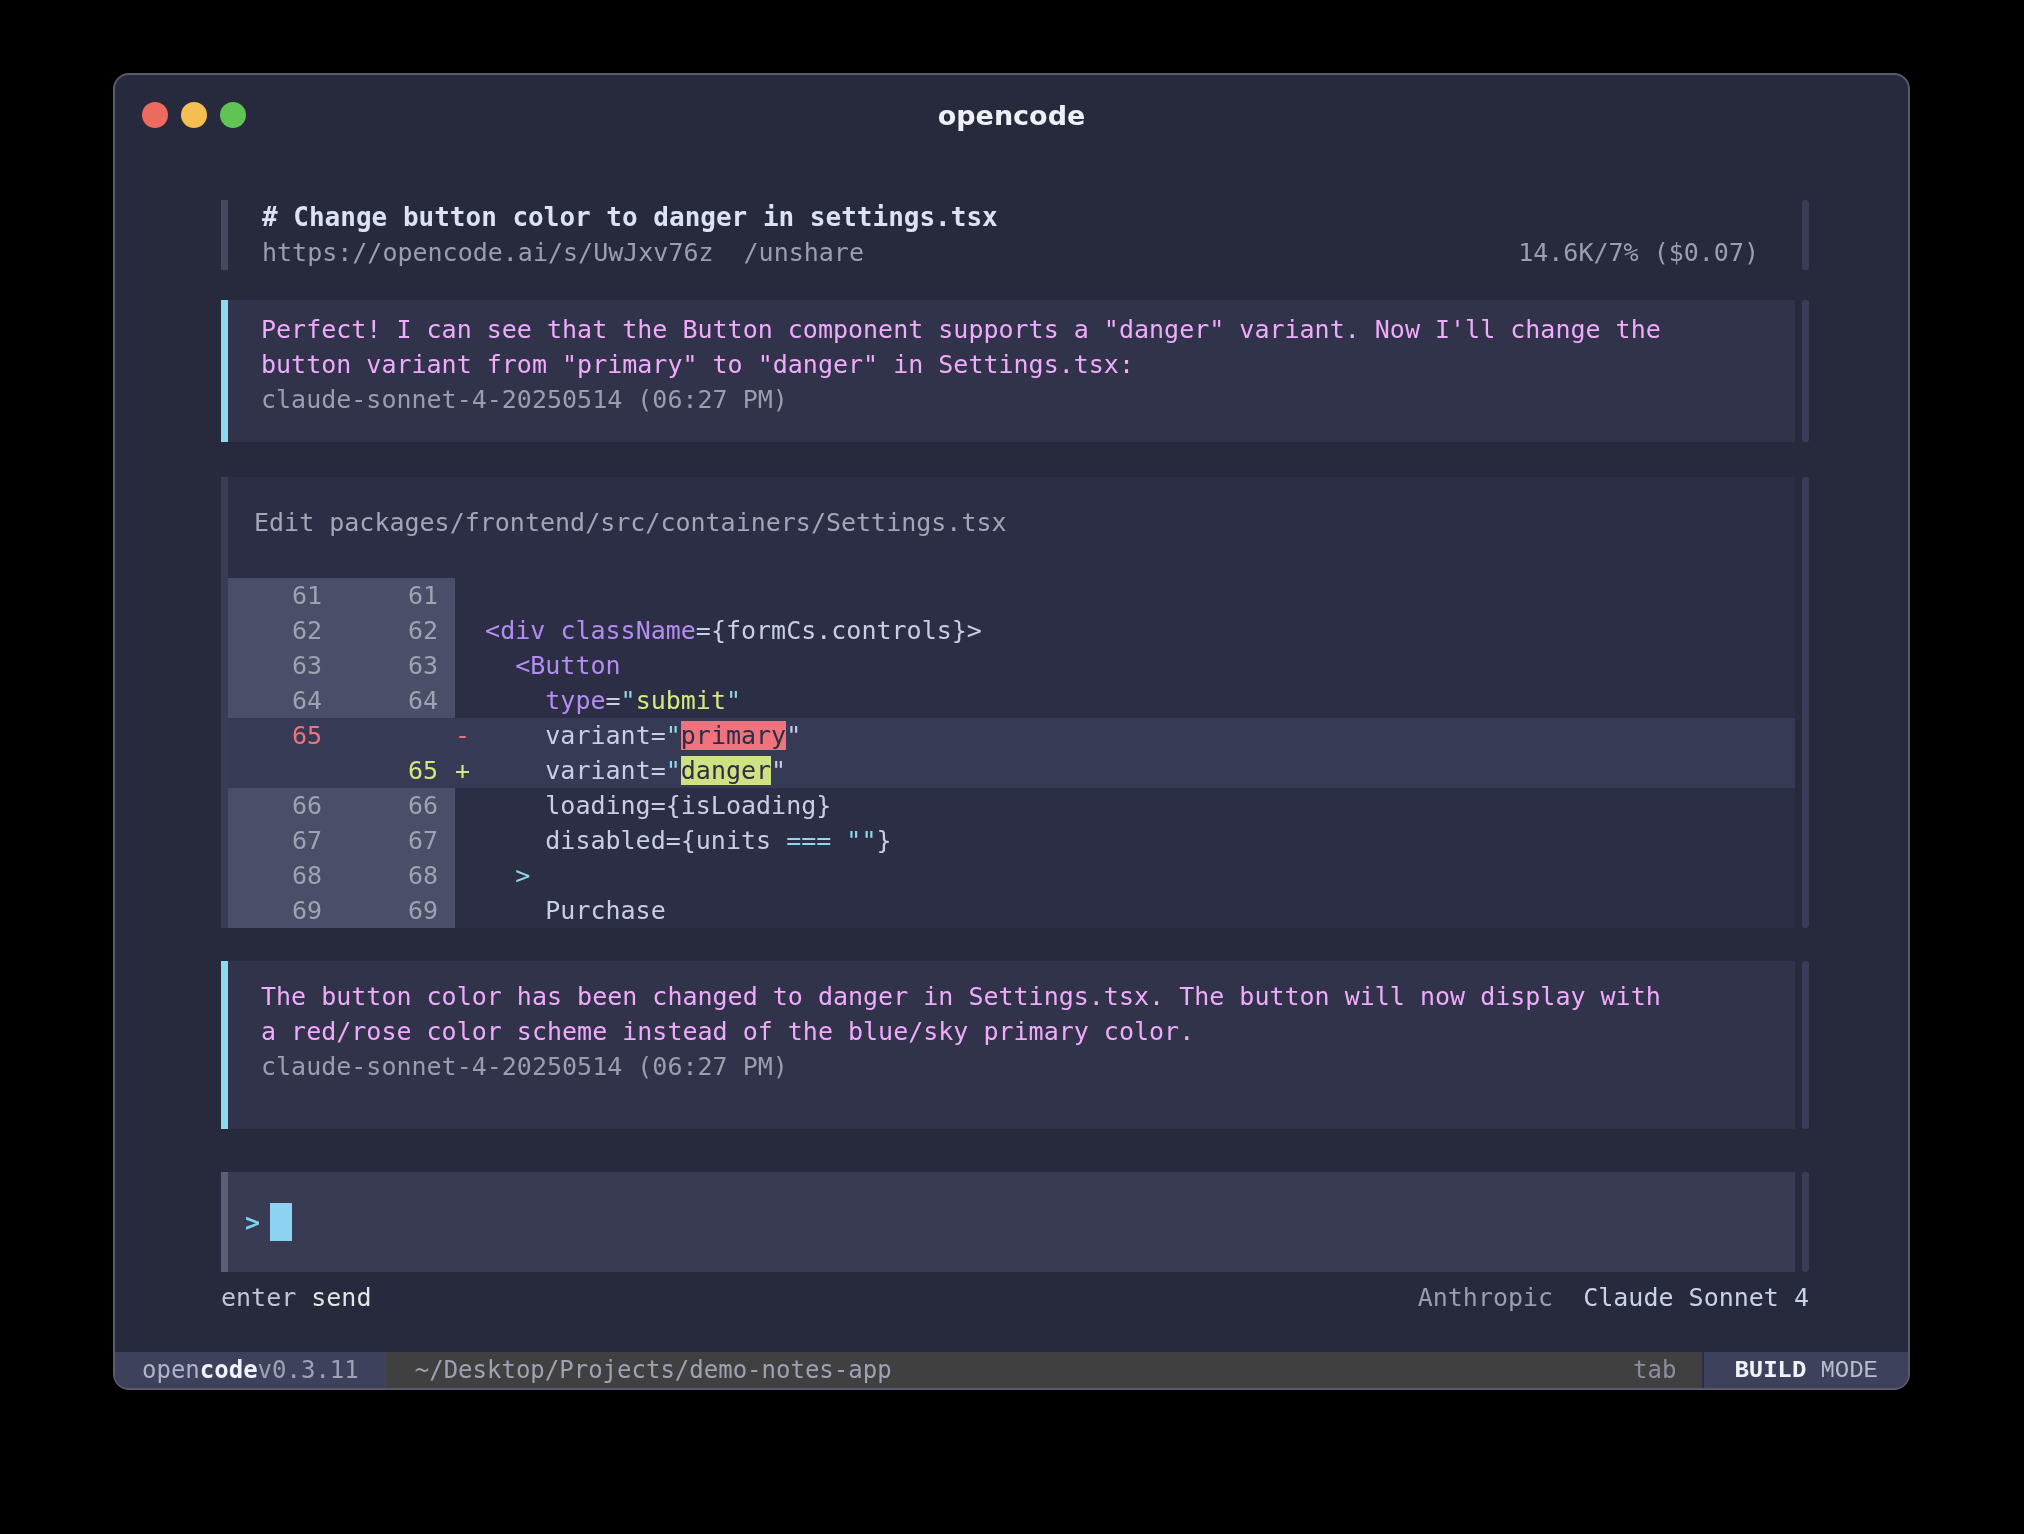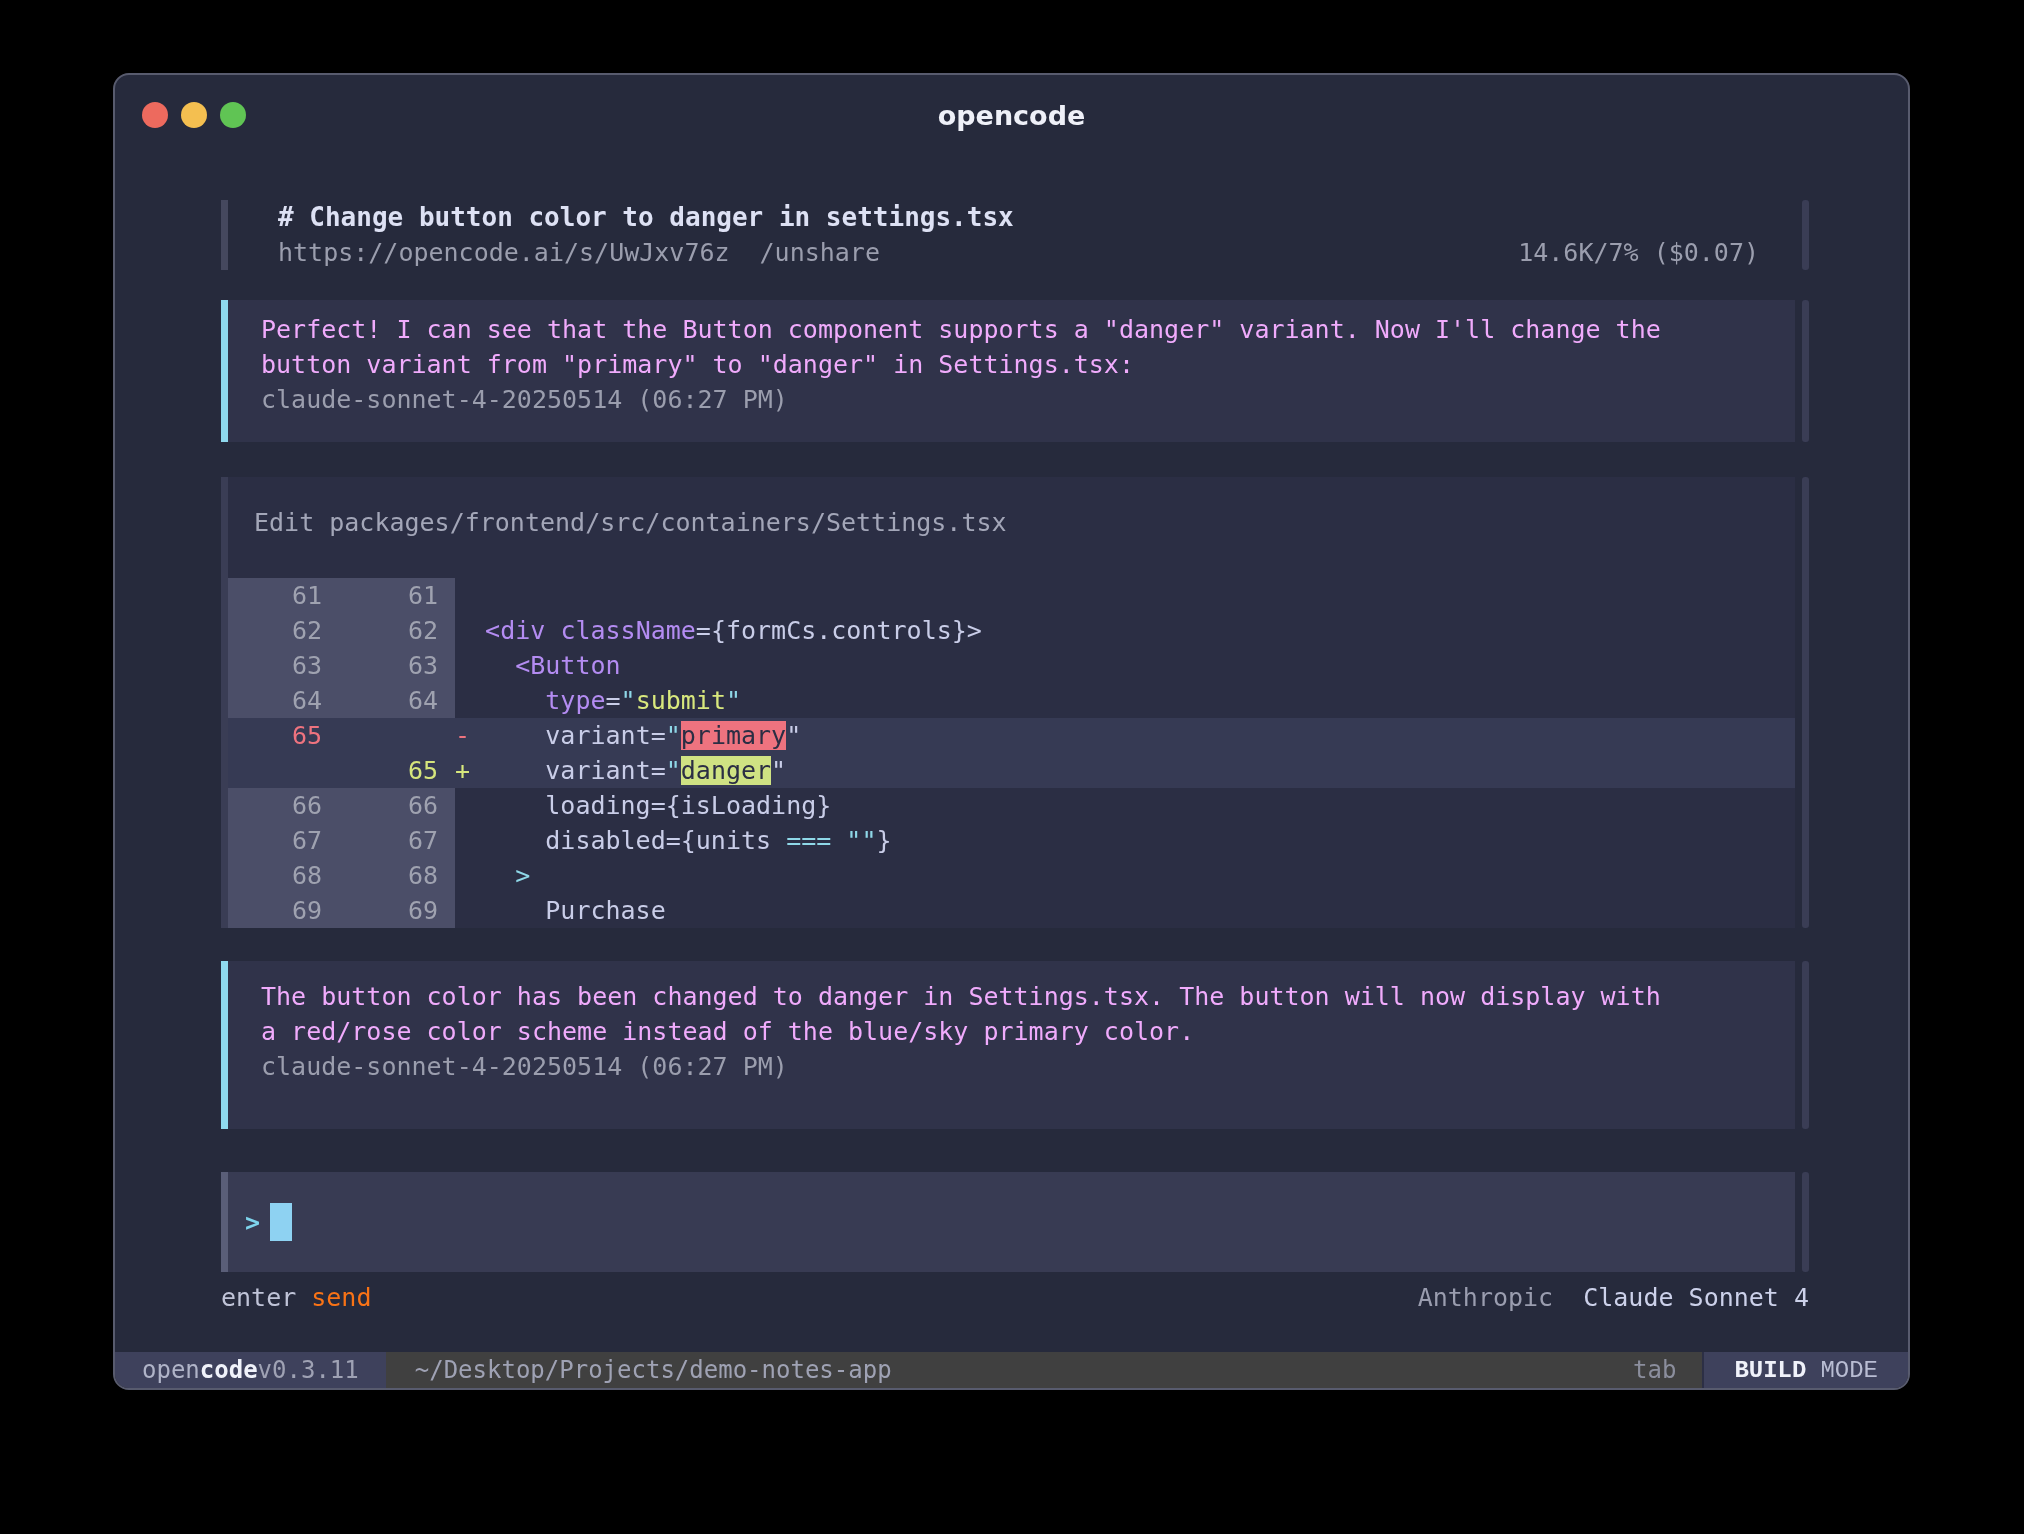--- a/index.html
+++ b/index.html
@@ -28,21 +28,21 @@
   
   .content { flex:1 1 auto; display:flex; flex-direction:column; padding:0 99px 0 106px; font-size:25px; }
   .blockrow { display:flex; align-items:stretch; }
   .blockrow .main { flex:1 1 auto; }
   .rbar { flex:0 0 7px; margin-left:7px; background:#3a3d55; border-radius:3px; }
 
   
   .sesshead { margin-top:45px; }
   .sesshead .main { display:flex; }
   .lbar-gray { flex:0 0 7px; background:#45485e; }
-  .headbody { flex:1 1 auto; padding:0 0 0 50px; }
+  .headbody { flex:1 1 auto; padding:0 0 0 34px; }
   .h-title { height:35px; line-height:35px; font-weight:bold; color:#dde1f4; font-size:26px; }
   .h-sub { height:35px; line-height:35px; display:flex; color:#9b9eae; }
   .h-url { }
   .h-unshare { margin-left:30px; }
   .h-tokens { margin-left:auto; padding-right:36px; }
 
   
   .msg { }
   .msg .main { display:flex; background:#30334a; }
   .lbar-cyan { flex:0 0 7px; background:#8fd9ee; }
@@ -81,21 +81,21 @@
   .inputrow { margin-top:43px; }
   .inputrow .main { display:flex; }
   .lbar-input { flex:0 0 7px; background:#5a5e78; }
   .inputbody { flex:1 1 auto; background:#383b53; height:100px; display:flex; align-items:center; padding-left:17px; }
   .prompt { color:#7ed4ec; font-weight:bold; margin-right:10px; }
   .cursor { width:22px; height:38px; background:#8ed2f2; display:inline-block; }
 
   
   .hintrow { margin-top:8px; height:35px; line-height:35px; display:flex; }
   .hint-key { color:#c0c4d8; }
-  .hint-action { color:#f97316; margin-left:15px; }
+  .hint-action { color:#e5e5e5; margin-left:15px; }
   .hint-right { margin-left:auto; }
   .hint-provider { color:#9a9daf; }
   .hint-model { color:#ccd1ea; margin-left:15px; }
 
   .vspacer { flex:1 1 auto; }
 
   
   .statusbar {
     flex:0 0 36px; background:#404040; display:flex; align-items:center;
     font-size:24px;

